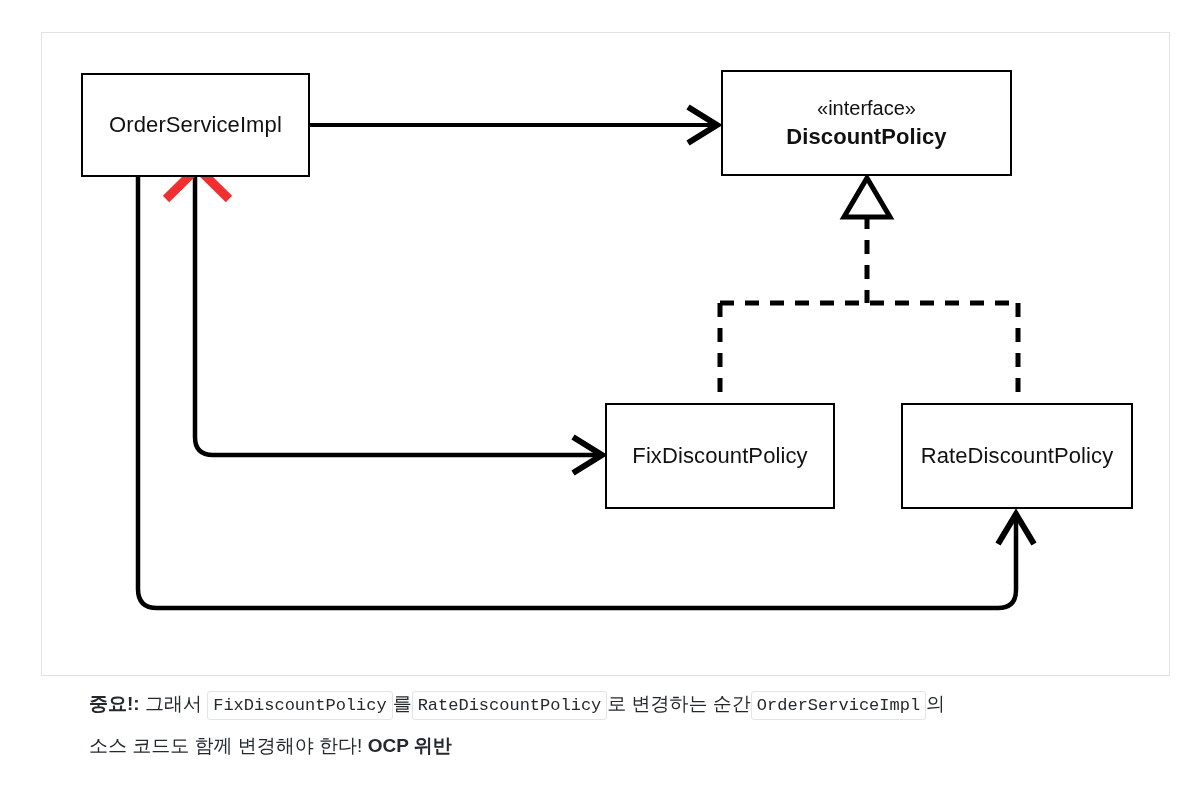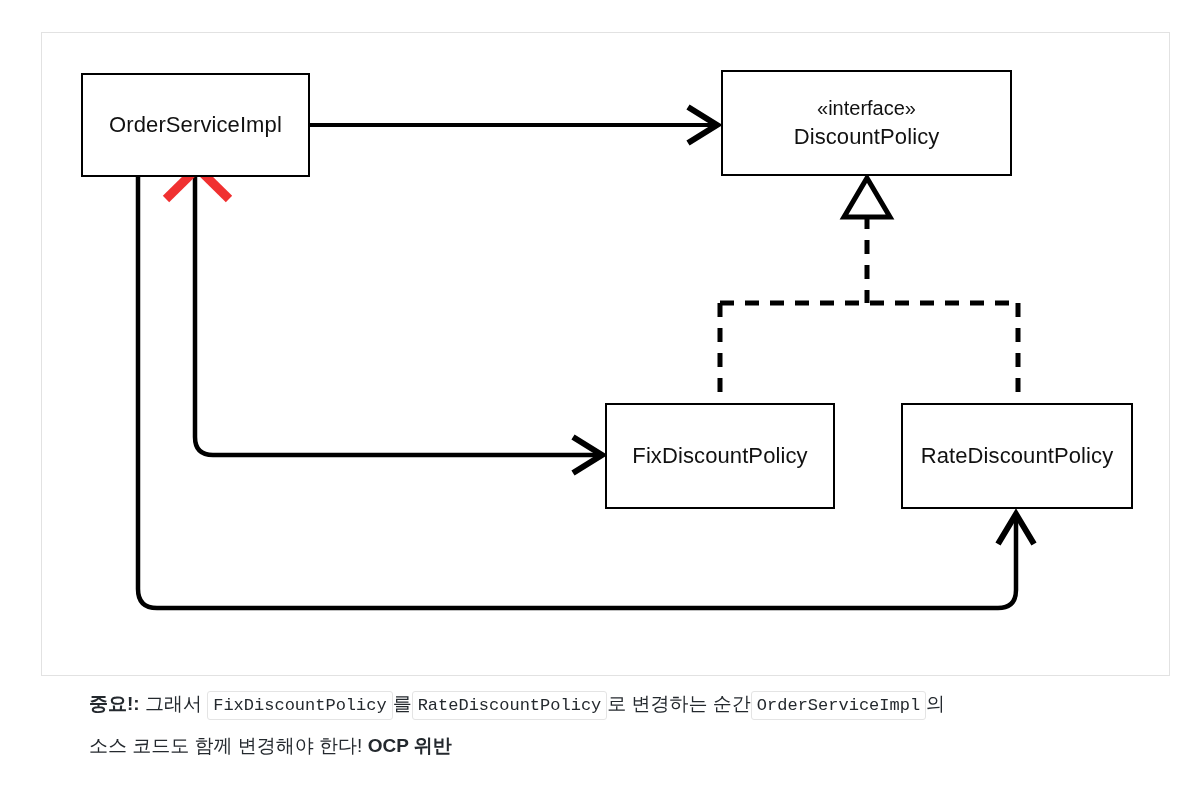--- a/index.html
+++ b/index.html
@@ -57,21 +57,21 @@
     color: #111111;
     line-height: 1.25;
     letter-spacing: 0.1px;
   }
   .uml-stereotype {
     font-size: 20px;
     color: #111111;
     line-height: 1.25;
   }
   .uml-name.bold {
-    font-weight: normal;
+    font-weight: bold;
   }
 
   #box-orderserviceimpl { left: 81px;  top: 73px;  width: 229px; height: 104px; }
   #box-discountpolicy   { left: 721px; top: 70px;  width: 291px; height: 106px; }
   #box-fixdiscount      { left: 605px; top: 403px; width: 230px; height: 106px; }
   #box-ratediscount     { left: 901px; top: 403px; width: 232px; height: 106px; }
 
   #box-discountpolicy .uml-stereotype { margin-bottom: 2px; }
 
   

